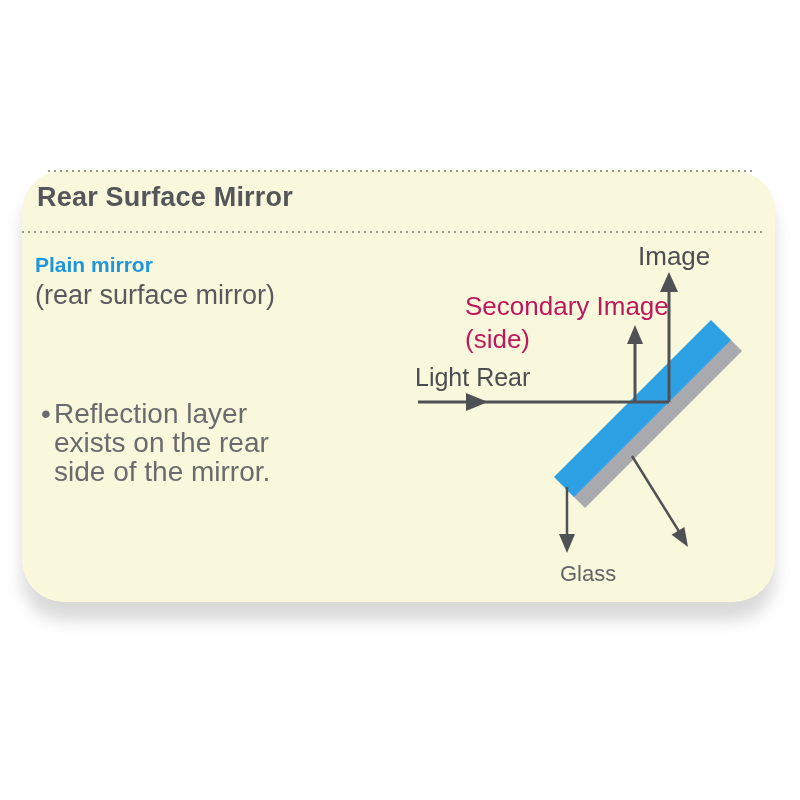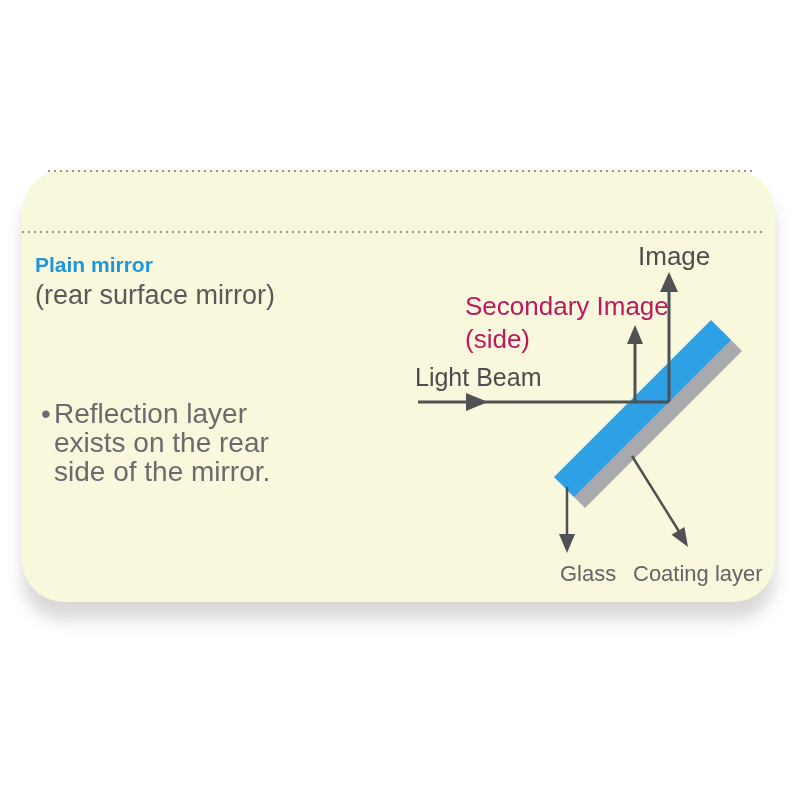--- a/index.html
+++ b/index.html
@@ -88,20 +88,21 @@
   .label-glass { left: 560px; top: 561px; font-size: 22px; color: #636467; }
   .label-coating { left: 633px; top: 561px; font-size: 22px; color: #636467; }
 </style>
 </head>
 <body>
 
 <div class="page">
 
   <div class="card">
     <div class="dotted top-edge"></div>
+    <h1 class="card-title">Rear Surface Mirror</h1>
     <div class="dotted under-title"></div>
     <div class="subtitle-blue">Plain mirror</div>
     <div class="subtitle-gray">(rear surface mirror)</div>
     <ul class="bullets">
       <li>Reflection layer exists on the rear side of the mirror.</li>
     </ul>
   </div>
 
   <div class="diagram">
     <svg width="800" height="800" viewBox="0 0 800 800">
@@ -124,18 +125,17 @@
 
       <line x1="632" y1="456" x2="680" y2="533" stroke="#505154" stroke-width="2.5"></line>
       <polygon points="688,547 671.6,534.7 684.4,526.9" fill="#505154"></polygon>
     </svg>
 
     <div class="diag-label label-image">Image</div>
     <div class="diag-label label-secondary">
       <div>Secondary Image</div>
       <div>(side)</div>
     </div>
-    <div class="diag-label label-lightbeam">Light Beam</div>
+    <div class="diag-label label-lightbeam">Light Rear</div>
     <div class="diag-label label-glass">Glass</div>
-    <div class="diag-label label-coating">Coating layer</div>
   </div>
 
 </div>
 
 </body></html>

